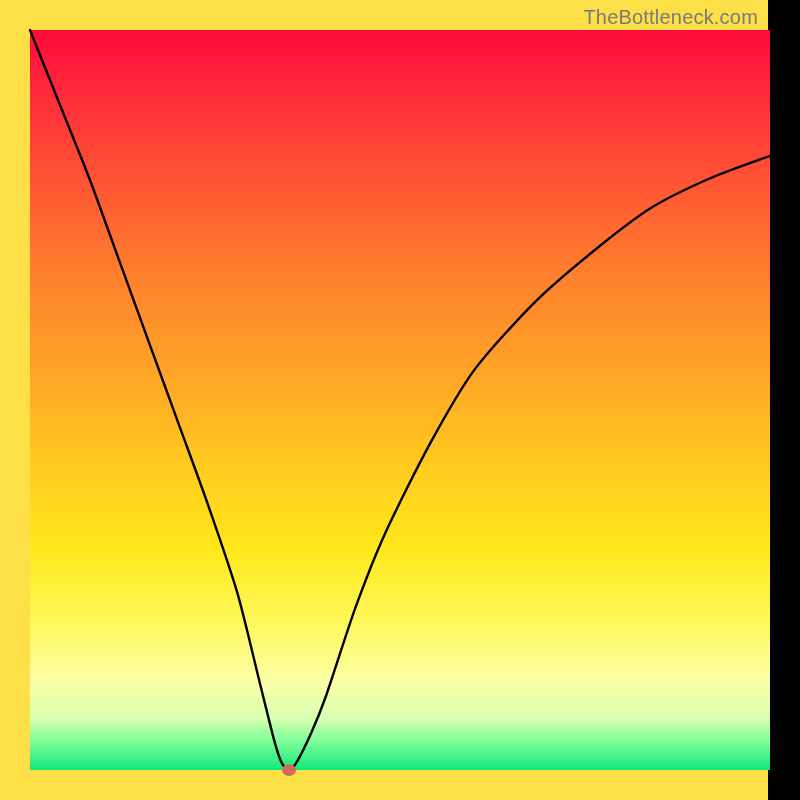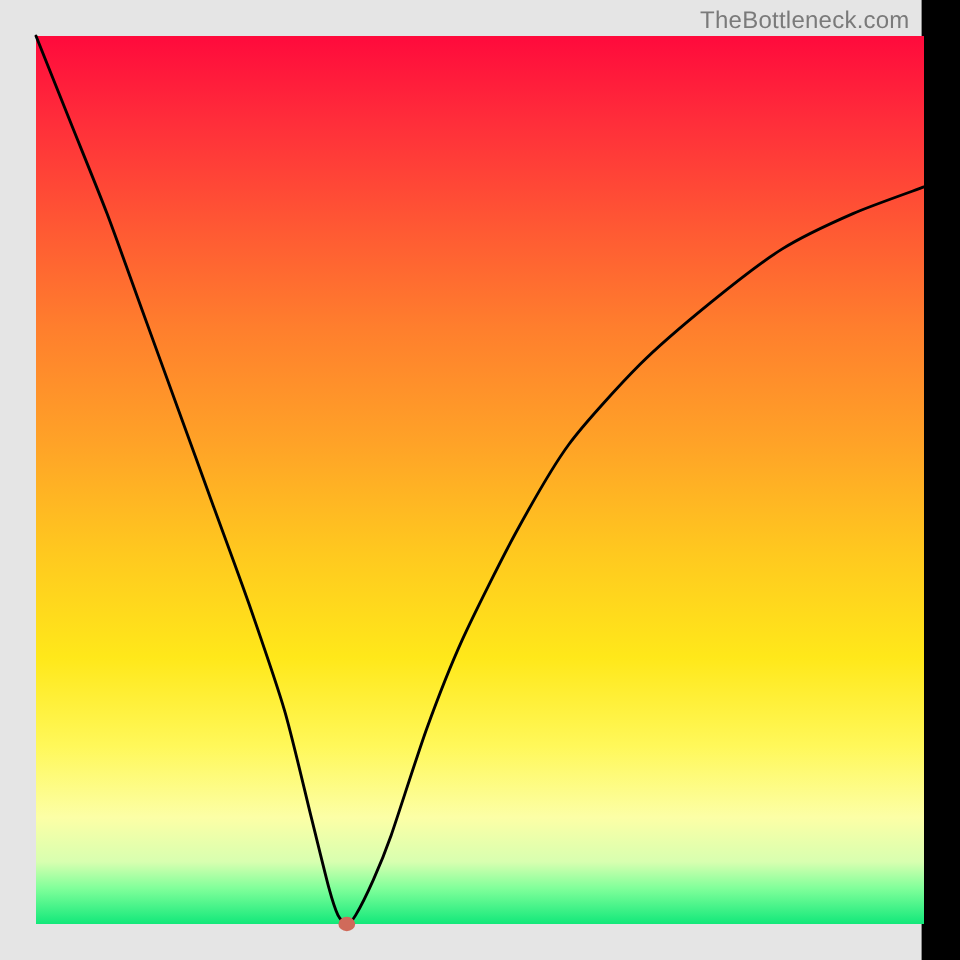--- a/index.html
+++ b/index.html
@@ -8,21 +8,21 @@
     width: 800px;
     height: 800px;
     background: #000;
     overflow: hidden;
     font-family: Arial, Helvetica, sans-serif;
   }
   .frame {
     position: relative;
     width: 768px;
     height: 800px;
-    background: #e5e5e5;
+    background: #fde047;
   }
   .plot {
     position: absolute;
     left: 30px;
     top: 30px;
     width: 740px;
     height: 740px;
     background: linear-gradient(to bottom,
       #ff0a3c 0%,
       #ff2f3a 10%,

